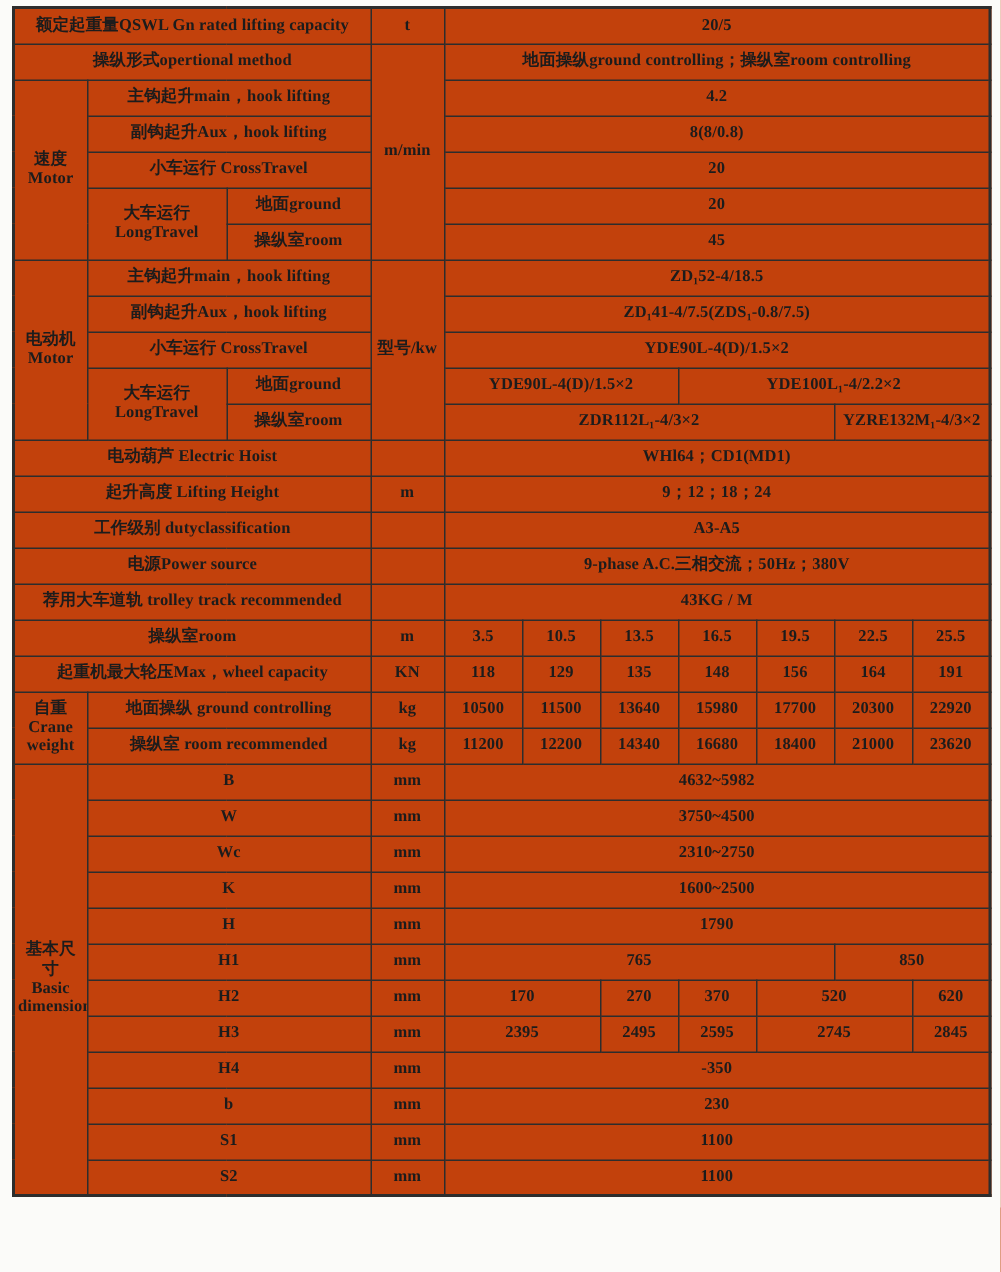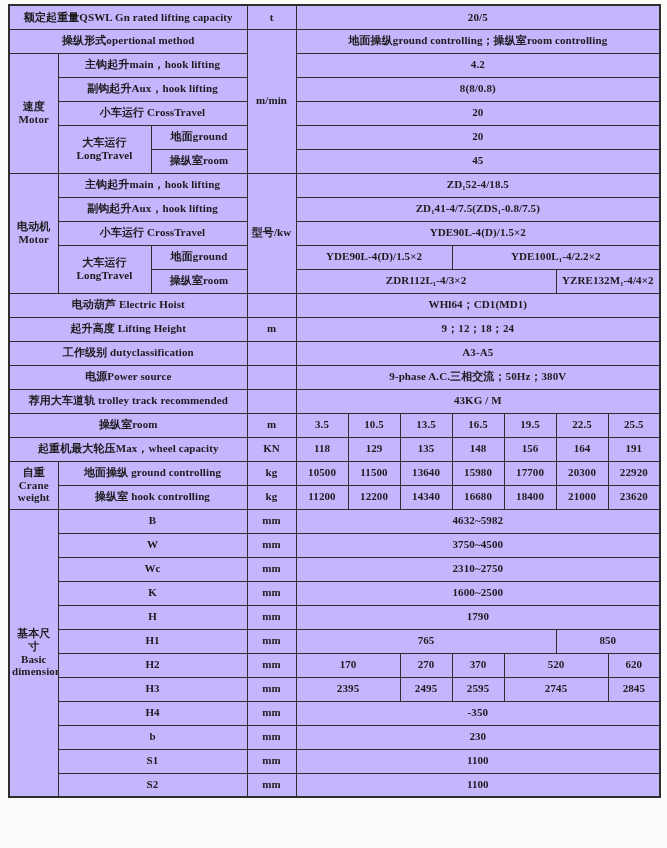--- a/index.html
+++ b/index.html
@@ -9,21 +9,21 @@
   body {
     padding: 4px 6px 7px 8px;
     width: 667px;
     box-sizing: border-box;
     font-family: "Liberation Serif", "DejaVu Serif", serif;
   }
   table.spec {
     border-collapse: collapse;
     table-layout: fixed;
     width: 653px;
-    background: #c4b5fd;
+    background: #c2410c;
     border: 2px solid #2d2d2d;
   }
   table.spec td {
     border: 1px solid #2d2d2d;
     font-size: 11px;
     font-weight: bold;
     color: #1c1c1c;
     text-align: center;
     vertical-align: middle;
     padding: 1px 2px;
@@ -117,21 +117,21 @@
       <span>大车运行</span>
       <span>LongTravel</span>
     </td>
     <td>地面ground</td>
     <td colspan="3">YDE90L-4(D)/1.5×2</td>
     <td colspan="4">YDE100L₁-4/2.2×2</td>
   </tr>
   <tr>
     <td>操纵室room</td>
     <td colspan="5">ZDR112L₁-4/3×2</td>
-    <td colspan="2">YZRE132M₁-4/4×2</td>
+    <td colspan="2">YZRE132M₁-4/3×2</td>
   </tr>
 
   <tr>
     <td colspan="3">电动葫芦 Electric Hoist</td>
     <td></td>
     <td colspan="7">WHl64；CD1(MD1)</td>
   </tr>
   <tr>
     <td colspan="3">起升高度 Lifting Height</td>
     <td>m</td>
@@ -187,21 +187,21 @@
     <td>kg</td>
     <td>10500</td>
     <td>11500</td>
     <td>13640</td>
     <td>15980</td>
     <td>17700</td>
     <td>20300</td>
     <td>22920</td>
   </tr>
   <tr>
-    <td colspan="2">操纵室 hook controlling</td>
+    <td colspan="2">操纵室 room recommended</td>
     <td>kg</td>
     <td>11200</td>
     <td>12200</td>
     <td>14340</td>
     <td>16680</td>
     <td>18400</td>
     <td>21000</td>
     <td>23620</td>
   </tr>
 

